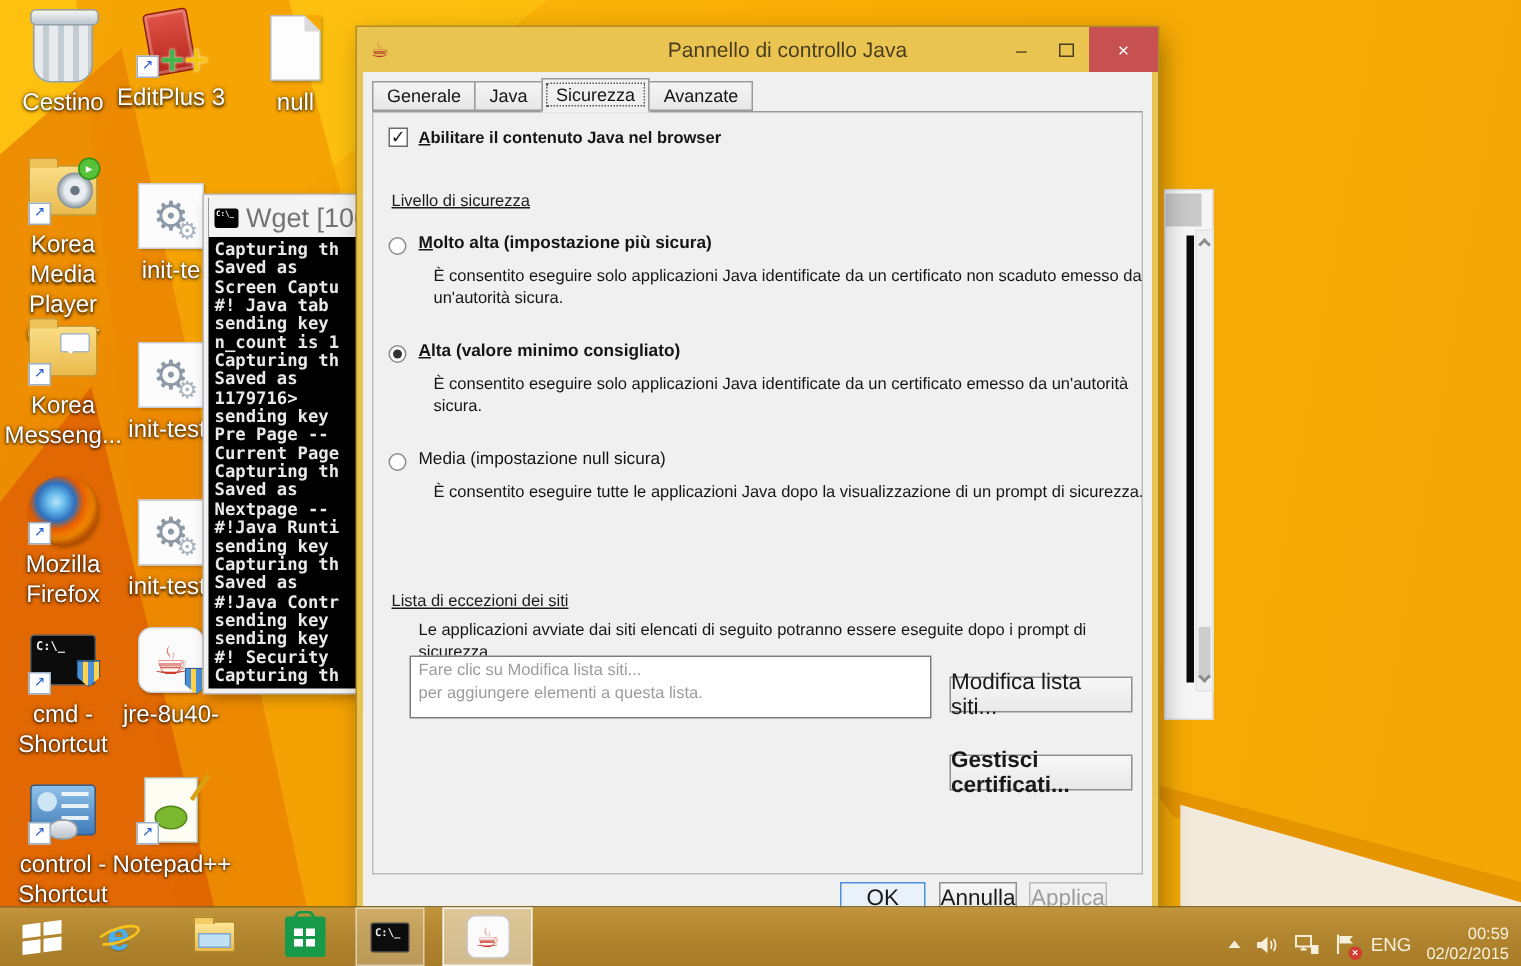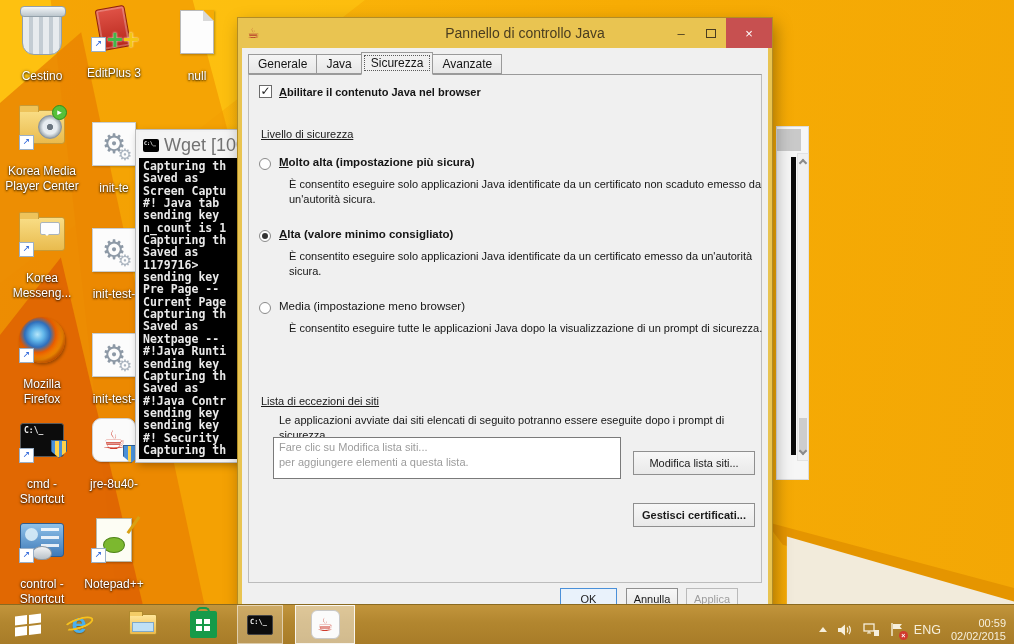--- a/index.html
+++ b/index.html
@@ -13,21 +13,21 @@
   .wp-light-tl { clip-path:polygon(0 0,36% 0,0 44%); background:#ffc914; opacity:.55; }
   .wp-left-orange { clip-path:polygon(5% 0,19% 0,36% 100%,12% 100%); background:#f19b02; opacity:.75; }
   .wp-left-deep { clip-path:polygon(0 16%,8% 5%,21% 100%,0 100%); background:#ea8501; opacity:.85; }
   .wp-red-wedge { clip-path:polygon(0 52%,6% 40%,15% 100%,0 100%); background:#dd5f02; opacity:.8; }
   .wp-cream-edge { clip-path:polygon(75.5% 81%,100% 91.3%,100% 94%,77.2% 84.6%); background:#e59500; }
   .wp-cream { clip-path:polygon(77.6% 83.3%,100% 93.4%,100% 100%,77.6% 100%); background:#f2ebdb; }
 
   
   .desk-icon { position:absolute; width:78px; text-align:center; z-index:2; cursor:default; }
   .desk-icon .ibox { position:relative; width:48px; height:48px; margin:0 auto; display:flex; align-items:center; justify-content:center; }
-  .desk-icon .lbl { margin-top:13px; font-size:12px; line-height:1.25; color:#fff; white-space:pre-line;
+  .desk-icon .lbl { margin-top:3px; font-size:16px; line-height:1.25; color:#fff; white-space:pre-line;
                     text-shadow:0 1px 2px rgba(0,0,0,.85),0 0 3px rgba(0,0,0,.5); }
   .sc::before { content:"\2197"; position:absolute; left:1px; bottom:1px; width:13px; height:13px; background:#fff;
                 border:1px solid #9ab0c8; color:#1f5bd8; font-size:9px; line-height:11px; text-align:center; z-index:3; }
 
   .ic-recycle { width:40px; height:46px; border-radius:5px 5px 12px 12px;
      background:repeating-linear-gradient(90deg,#e7ebee 0 6px,#c3ccd3 6px 10px),linear-gradient(#e7ebee,#aeb8c0); border:1px solid #93a0a9; position:relative;}
   .ic-recycle::before { content:""; position:absolute; left:-3px; top:-4px; width:44px; height:9px; border-radius:4px;
      background:linear-gradient(#f4f7f9,#bcc6cd); border:1px solid #93a0a9; }
   .ic-editplus { position:relative; width:46px; height:46px; }
   .ic-editplus .pad { position:absolute; left:7px; top:1px; width:30px; height:42px; background:linear-gradient(#e05347,#b7271c);
@@ -128,21 +128,21 @@
   .radio { position:absolute; width:12px; height:12px; border:1px solid #8a8a8a; border-radius:50%; background:#fefefe; }
   .radio.sel::after { content:""; position:absolute; inset:2px; background:#333; border-radius:50%; }
   .opt-label { position:absolute; font-size:11.5px; white-space:nowrap; }
   .opt-desc { position:absolute; font-size:11px; line-height:15px; white-space:pre-line; width:480px; }
   .uf { display:inline-block;font-weight:bold; }
   .uf::first-letter { text-decoration:underline; }
 
   .site-desc { position:absolute; left:30px; top:338px; font-size:11px; line-height:15px; white-space:pre-line; width:480px; }
   .site-box { position:absolute; left:24px; top:362px; width:348px; height:42px; background:#fff; border:1px solid #7a7a7a;
      font-size:11px; line-height:15px; color:#9c9c9c; padding:2px 5px; white-space:pre-line; }
-  .jd-btn { position:absolute; display:flex; align-items:center; justify-content:center; font-size:11px; color:#1a1a1a;
+  .jd-btn { position:absolute; display:flex; align-items:center; justify-content:center; font-size:15px; color:#1a1a1a;
      background:linear-gradient(#f7f7f7,#e9e9e9); border:1px solid #8f8f8f; cursor:default; }
   .btn-editlist { left:384px; top:376px; width:122px; height:24px; }
   .btn-restore  { left:210px; top:428px; width:168px; height:24px; }
   .btn-certs    { left:384px; top:428px; width:122px; height:24px; }
 
   .jd-footer .jd-btn { height:21px; }
   .btn-ok      { left:318px; top:540px; width:57px; border:1px solid #4a90d9; background:#e9f2fb; }
   .btn-annulla { left:384px; top:540px; width:52px; }
   .btn-applica { left:444px; top:540px; width:52px; color:#9d9d9d; border:1px solid #bababa; background:#f1f1f1; }
 
@@ -376,21 +376,21 @@
         <div class="opt-label uf" style="left:30px; top:81px;">Molto alta (impostazione più sicura)</div>
         <div class="opt-desc" style="left:40px; top:102px;">È consentito eseguire solo applicazioni Java identificate da un certificato non scaduto emesso da
 un'autorità sicura.</div>
 
         <div class="radio sel" style="left:10px; top:155px;"></div>
         <div class="opt-label uf" style="left:30px; top:153px;">Alta (valore minimo consigliato)</div>
         <div class="opt-desc" style="left:40px; top:174px;">È consentito eseguire solo applicazioni Java identificate da un certificato emesso da un'autorità
 sicura.</div>
 
         <div class="radio" style="left:10px; top:227px;"></div>
-        <div class="opt-label" style="left:30px; top:225px;">Media (impostazione meno browser)</div>
+        <div class="opt-label" style="left:30px; top:225px;">Media (impostazione null sicura)</div>
         <div class="opt-desc" style="left:40px; top:246px;">È consentito eseguire tutte le applicazioni Java dopo la visualizzazione di un prompt di sicurezza.</div>
 
         <div class="grp-label" style="left:12px; top:320px;">Lista di eccezioni dei siti</div>
         <div class="site-desc">Le applicazioni avviate dai siti elencati di seguito potranno essere eseguite dopo i prompt di sicurezza
 appropriati.</div>
         <div class="site-box">Fare clic su Modifica lista siti...
 per aggiungere elementi a questa lista.</div>
         <div class="jd-btn btn-editlist">Modifica lista siti...</div>
         <div class="jd-btn btn-certs uf">Gestisci certificati...</div>
       </div>

